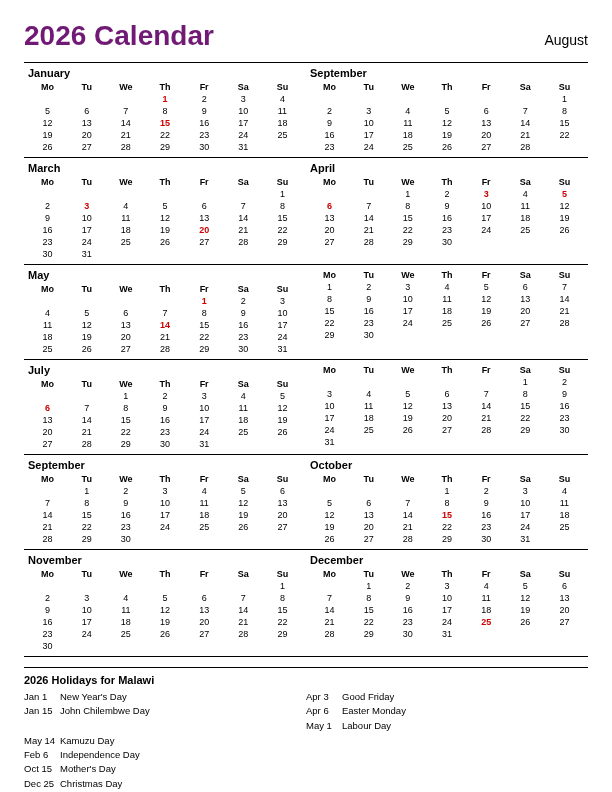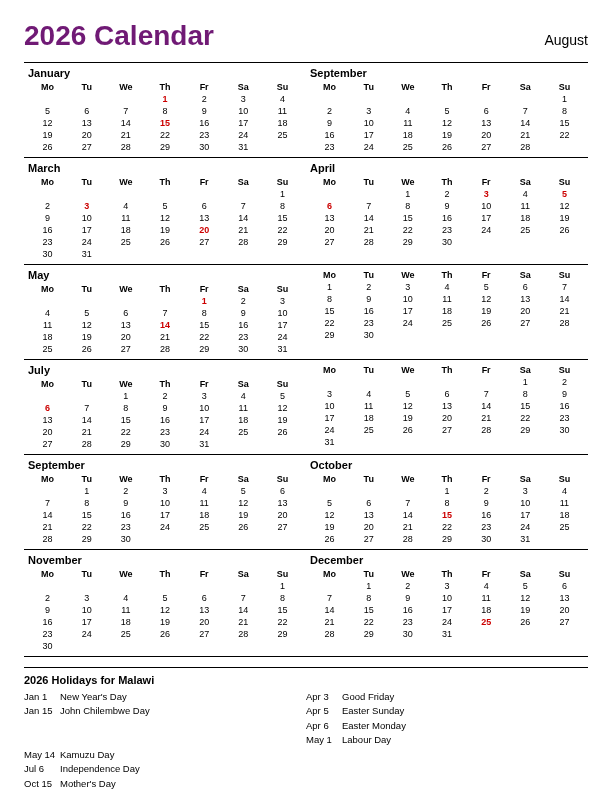--- a/index.html
+++ b/index.html
@@ -722,39 +722,35 @@
           <span class="holiday-date">Jan 15</span>
           <span class="holiday-name">John Chilembwe Day</span>
         </div>
       </div>
       <div>
         <div class="holiday-item">
           <span class="holiday-date">Apr 3</span>
           <span class="holiday-name">Good Friday</span>
         </div>
         <div class="holiday-item">
-          <span class="holiday-date">Apr 5</span>
-          <span class="holiday-name">Easter Sunday</span>
-        </div>
-        <div class="holiday-item">
           <span class="holiday-date">Apr 6</span>
           <span class="holiday-name">Easter Monday</span>
         </div>
         <div class="holiday-item">
           <span class="holiday-date">May 1</span>
           <span class="holiday-name">Labour Day</span>
         </div>
       </div>
       <div>
         <div class="holiday-item">
           <span class="holiday-date">May 14</span>
           <span class="holiday-name">Kamuzu Day</span>
         </div>
         <div class="holiday-item">
-          <span class="holiday-date">Jul 6</span>
+          <span class="holiday-date">Feb 6</span>
           <span class="holiday-name">Independence Day</span>
         </div>
         <div class="holiday-item">
           <span class="holiday-date">Oct 15</span>
           <span class="holiday-name">Mother's Day</span>
         </div>
         <div class="holiday-item">
           <span class="holiday-date">Dec 25</span>
           <span class="holiday-name">Christmas Day</span>
         </div>

